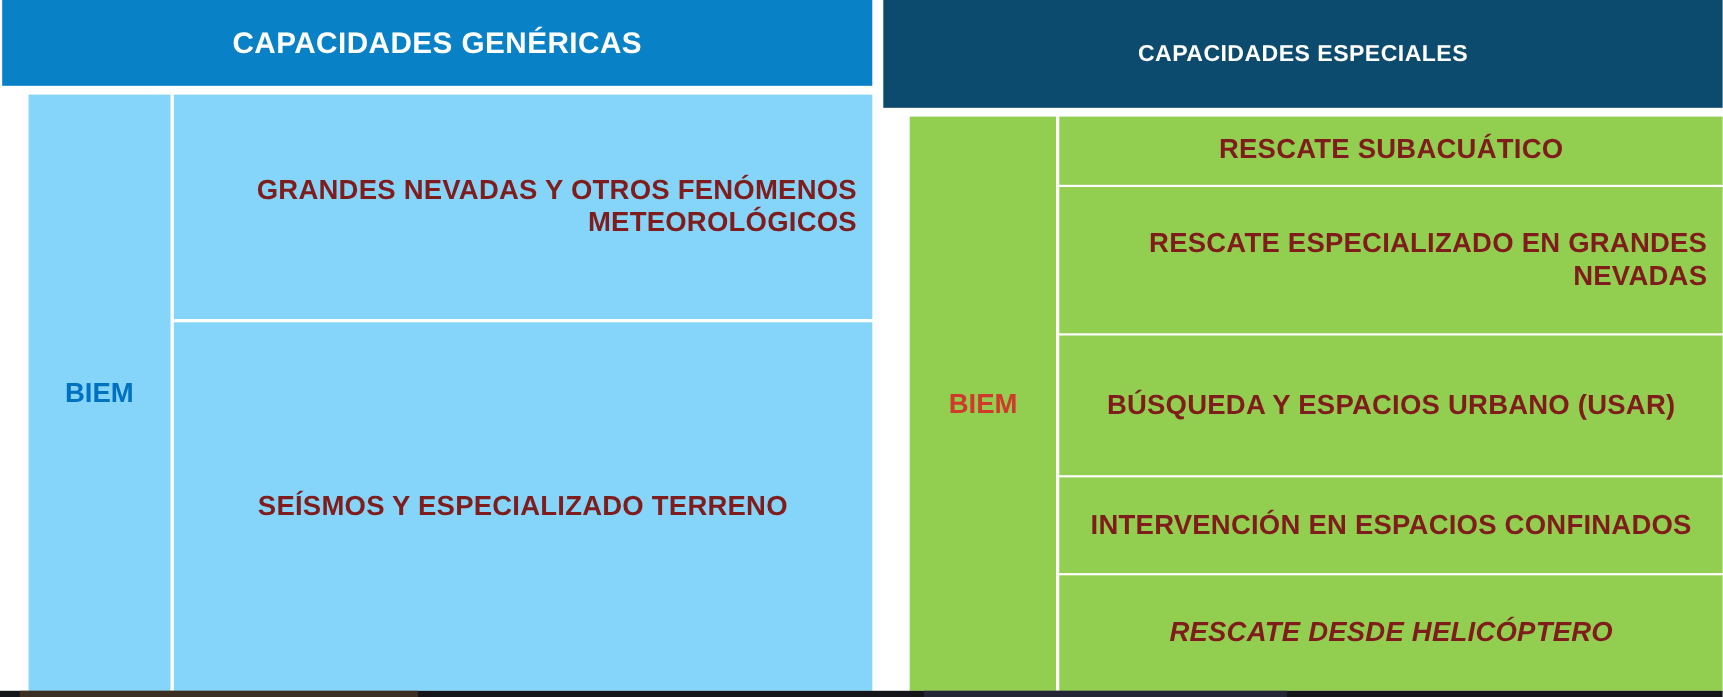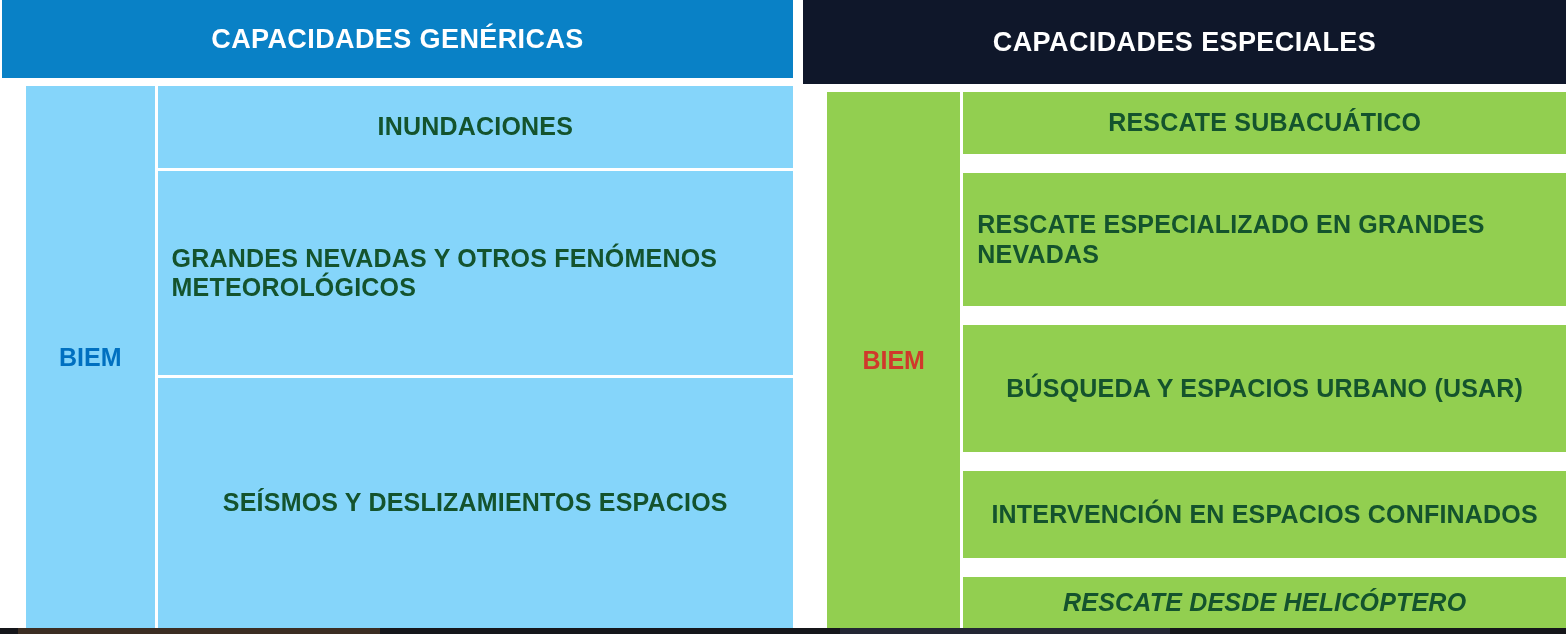--- a/index.html
+++ b/index.html
@@ -57,23 +57,23 @@
     box-sizing: border-box;
     display: flex;
     flex-direction: column;
     flex: 1 1 auto;
   }
   .row-cell {
     box-sizing: border-box;
     display: flex;
     align-items: center;
     justify-content: center;
-    text-align: left;
+    text-align: right;
     font-weight: bold;
-    color: #14532d;
+    color: #7f1d1d;
     line-height: 1.18;
     padding: 2px 14px;
     letter-spacing: 0.2px;
   }
 
   
   #panel-generic {
     left: 2px;
     width: 791px;
     height: 628px;
@@ -106,38 +106,38 @@
   #gen-row-2 { flex: 0 0 204px; }
   #gen-row-3 { flex: 1 1 auto; }
 
   
   #panel-special {
     left: 803px;
     width: 763px;
     height: 628px;
   }
   #panel-special .panel-header {
-    height: 84px;
-    background: #0f172a;
-    font-size: 27px;
+    height: 98px;
+    background: #0c4a6e;
+    font-size: 21px;
     margin-bottom: 8px;
   }
   #panel-special .group-cell {
     width: 147px;
     background: #92CF50;
     color: #D0392B;
     font-size: 25px;
     margin-right: 3px;
   }
   #panel-special .row-cell {
     background: #92CF50;
     font-size: 25px;
   }
   #panel-special .rows-col .row-cell + .row-cell {
-    margin-top: 19px;
+    margin-top: 2px;
   }
   #spe-row-0 { flex: 0 0 62px; }
   #spe-row-1 { flex: 0 0 133px; }
   #spe-row-2 { flex: 0 0 127px; }
   #spe-row-3 { flex: 0 0 87px; }
   #spe-row-4 { flex: 1 1 auto; font-style: italic; }
 
   
   #bottom-strip {
     position: absolute;
@@ -162,23 +162,22 @@
 
   <div class="panel" id="panel-generic">
 
     <div class="panel-header">CAPACIDADES GENÉRICAS</div>
 
     <div class="panel-body">
 
       <div class="group-cell">BIEM</div>
 
       <div class="rows-col">
-        <div class="row-cell" id="gen-row-1">INUNDACIONES</div>
         <div class="row-cell" id="gen-row-2">GRANDES NEVADAS Y OTROS FENÓMENOS METEOROLÓGICOS</div>
-        <div class="row-cell" id="gen-row-3">SEÍSMOS Y DESLIZAMIENTOS ESPACIOS</div>
+        <div class="row-cell" id="gen-row-3">SEÍSMOS Y ESPECIALIZADO TERRENO</div>
       </div>
 
     </div>
   </div>
 
   <div class="panel" id="panel-special">
 
     <div class="panel-header">CAPACIDADES ESPECIALES</div>
 
     <div class="panel-body">

